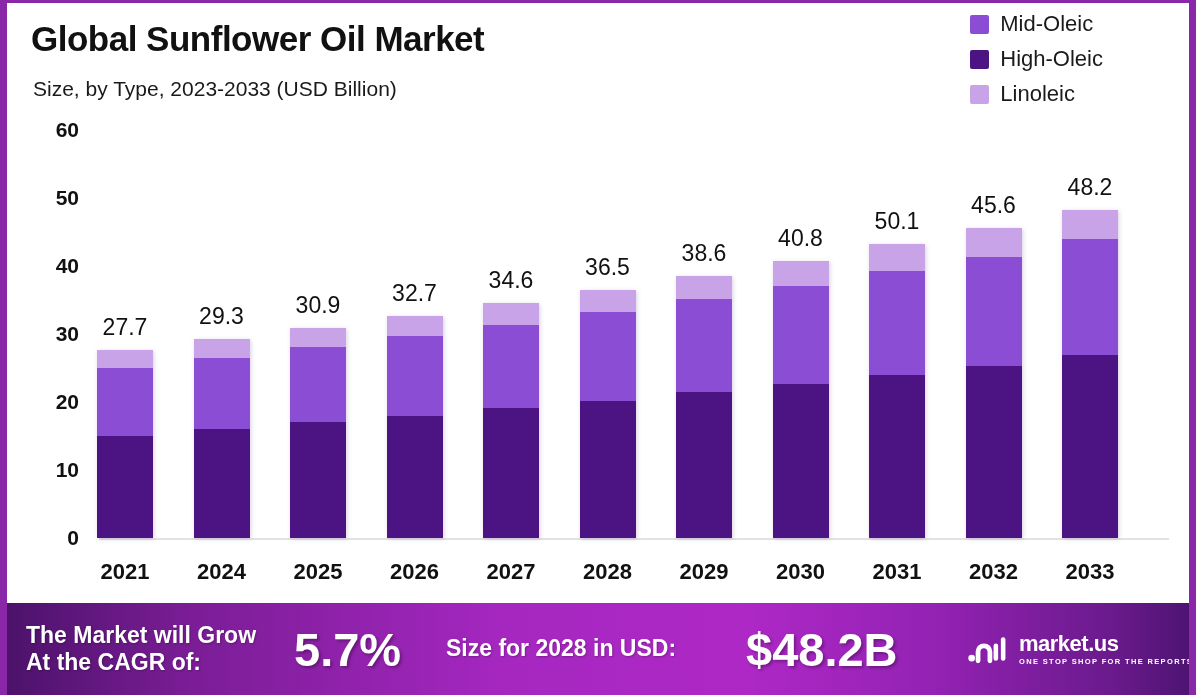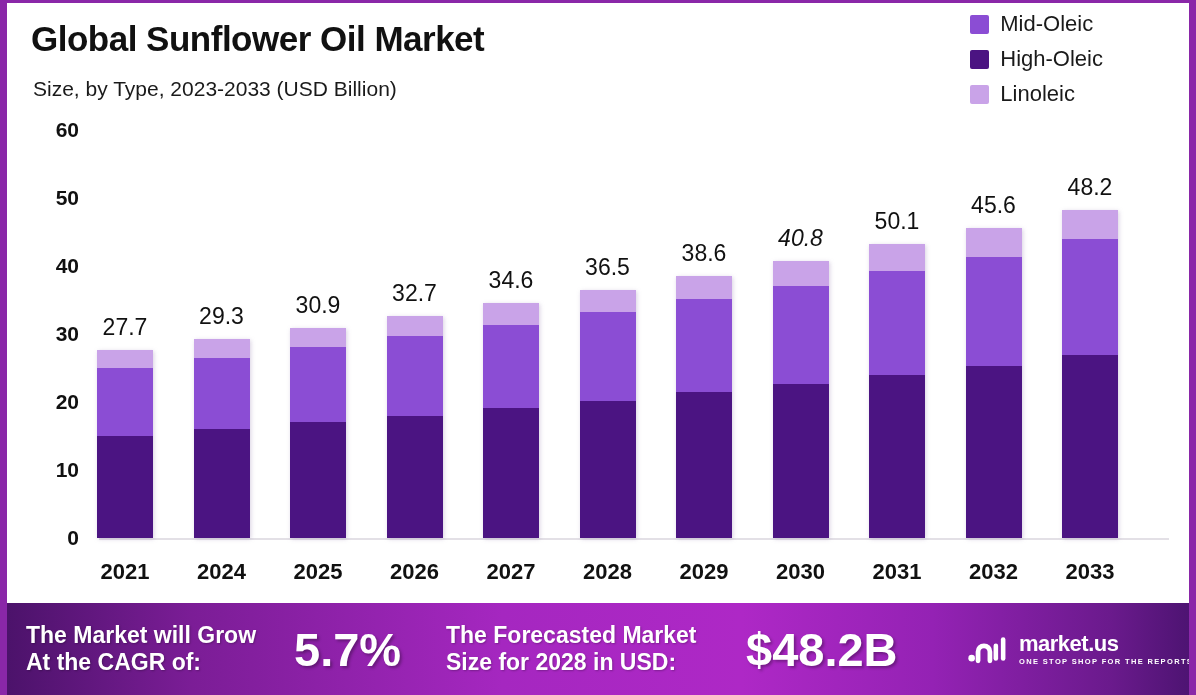--- a/index.html
+++ b/index.html
@@ -172,21 +172,21 @@
           <div class="seg" style="background: rgb(201, 163, 232); height: 9.06736%;"></div>
           <div class="seg" style="background: rgb(139, 77, 212); height: 35.4922%;"></div>
           <div class="seg" style="background: rgb(75, 20, 130); height: 55.4404%;"></div>
         </div>
         <div class="bar-value" style="left: 697px; top: 236.52px;">38.6</div>
         <div class="bar" style="left: 765.5px; top: 257.56px; height: 277.44px;">
           <div class="seg" style="background: rgb(201, 163, 232); height: 9.31373%;"></div>
           <div class="seg" style="background: rgb(139, 77, 212); height: 35.049%;"></div>
           <div class="seg" style="background: rgb(75, 20, 130); height: 55.6373%;"></div>
         </div>
-        <div class="bar-value" style="left: 793.5px; top: 221.56px; font-style: italic;">40.8</div>
+        <div class="bar-value" style="left: 793.5px; top: 221.56px;">40.8</div>
         <div class="bar" style="left: 862px; top: 241.24px; height: 293.76px;">
           <div class="seg" style="background: rgb(201, 163, 232); height: 9.25926%;"></div>
           <div class="seg" style="background: rgb(139, 77, 212); height: 35.4167%;"></div>
           <div class="seg" style="background: rgb(75, 20, 130); height: 55.3241%;"></div>
         </div>
         <div class="bar-value" style="left: 890px; top: 205.24px;">50.1</div>
         <div class="bar" style="left: 958.5px; top: 224.92px; height: 310.08px;">
           <div class="seg" style="background: rgb(201, 163, 232); height: 9.42982%;"></div>
           <div class="seg" style="background: rgb(139, 77, 212); height: 35.0877%;"></div>
           <div class="seg" style="background: rgb(75, 20, 130); height: 55.4825%;"></div>
@@ -214,21 +214,20 @@
       </div>
   </div>
 
   <div class="banner">
     <div class="banner-text bi1">
       <div>The Market will Grow</div>
       <div>At the CAGR of:</div>
     </div>
     <div class="banner-big bi2">5.7%</div>
     <div class="banner-text bi3">
-      <div>The Forecasted Market</div>
       <div>Size for 2028 in USD:</div>
     </div>
     <div class="banner-big bi4">$48.2B</div>
 
     <div class="logo">
       <svg class="logo-mark" viewBox="0 0 46 34">
         <circle cx="4" cy="27" r="3.6" fill="#ffffff"></circle>
         <path d="M11 30 L11 20 A6.5 6.5 0 0 1 24 20 L24 30" fill="none" stroke="#ffffff" stroke-width="5.2" stroke-linecap="round"></path>
         <rect x="28" y="11" width="5" height="19" rx="2.5" fill="#ffffff"></rect>
         <rect x="36" y="4" width="5" height="26" rx="2.5" fill="#ffffff"></rect>

